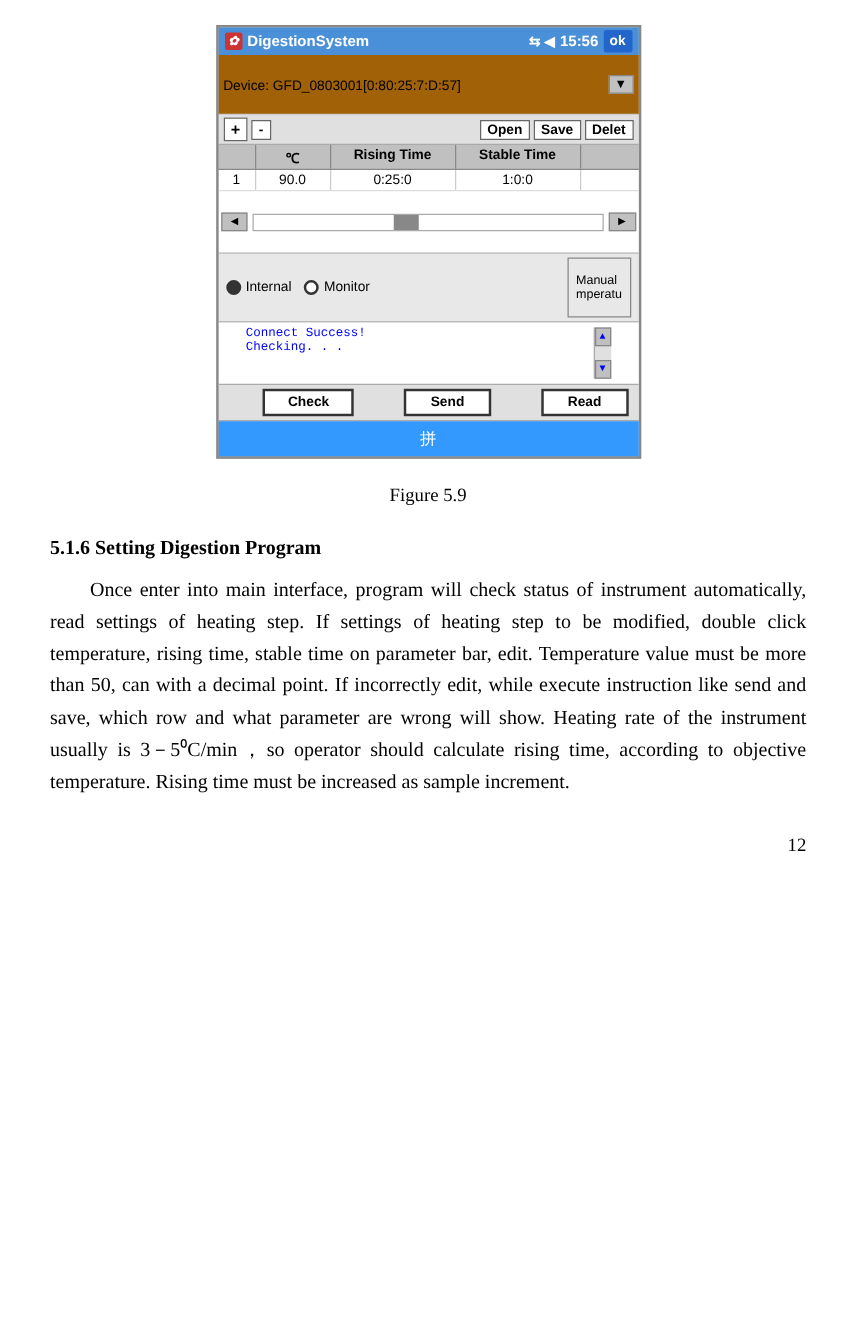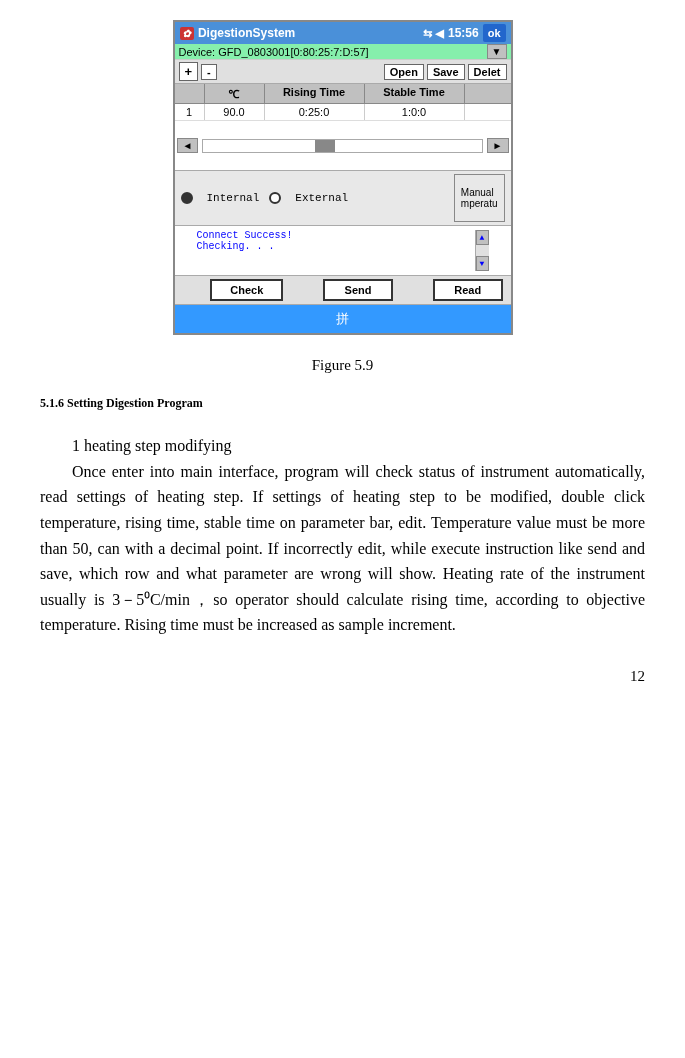--- a/index.html
+++ b/index.html
@@ -70,24 +70,24 @@
     .title-icons {
       display: flex;
       gap: 3px;
       align-items: center;
       font-size: 11px;
     }
 
     
     .device-row {
       display: flex;
-      align-items: center;
-      background: #86efac;
+      align-items: flex-end;
+      background: #a16207;
       border-bottom: 1px solid #ccc;
-      padding: 0 4px;
+      padding: 16px 4px;
       font-size: 11px;
     }
     .device-label {
       flex: 1;
     }
     .device-dropdown-arrow {
       background: #c0c0c0;
       border: 1px solid #888;
       padding: 1px 4px;
       font-size: 10px;
@@ -193,22 +193,21 @@
       align-items: center;
       background: #e8e8e8;
       border-bottom: 1px solid #aaa;
       padding: 3px 6px;
       gap: 10px;
       font-size: 11px;
     }
     .radio-option {
       display: flex;
       align-items: center;
-      gap: 14px;
-      font-family: Liberation Mono, monospace;
+      gap: 4px;
     }
     .radio-circle-filled {
       width: 12px;
       height: 12px;
       border-radius: 50%;
       border: 2px solid #333;
       background: #333;
       display: inline-block;
     }
     .radio-circle-empty {
@@ -313,22 +312,22 @@
     .text-section {
       width: 100%;
       font-family: Times New Roman, serif;
       font-size: 16px;
       line-height: 1.6;
       text-align: justify;
     }
 
     .section-heading {
       font-weight: bold;
-      font-size: 12px;
-      margin-bottom: 20px;
+      font-size: 16px;
+      margin-bottom: 8px;
     }
 
     .indent-paragraph {
       text-indent: 2em;
       margin-bottom: 0;
     }
 
     .page-number {
       width: 100%;
       text-align: right;
@@ -393,21 +392,21 @@
       </div>
     </div>
 
     <div class="radio-row">
       <div class="radio-option">
         <span class="radio-circle-filled"></span>
         <span>Internal</span>
       </div>
       <div class="radio-option">
         <span class="radio-circle-empty"></span>
-        <span>External</span>
+        <span>Monitor</span>
       </div>
       <div class="manual-btn">Manual<br>mperatu</div>
     </div>
 
     <div class="log-area">
       <div class="log-text">
         <div>Connect Success!</div>
         <div>Checking. . .</div>
       </div>
       <div class="log-scrollbar">
@@ -426,19 +425,18 @@
     <div class="input-bar">
       <span class="input-bar-text">拼</span>
     </div>
 
   </div>
 
   <div class="figure-caption">Figure 5.9</div>
 
   <div class="text-section">
     <p class="section-heading">5.1.6 Setting Digestion Program</p>
-    <p class="indent-paragraph">1 heating step modifying</p>
     <p class="indent-paragraph">Once enter into main interface, program will check status of instrument automatically, read settings of heating step. If settings of heating step to be modified, double click temperature, rising time, stable time on parameter bar, edit. Temperature value must be more than 50, can with a decimal point. If incorrectly edit, while execute instruction like send and save, which row and what parameter are wrong will show. Heating rate of the instrument usually is 3－5⁰C/min，so operator should calculate rising time, according to objective temperature. Rising time must be increased as sample increment.</p>
   </div>
 
   <div class="page-number">12</div>
 
 </div>
 
 </body></html>

